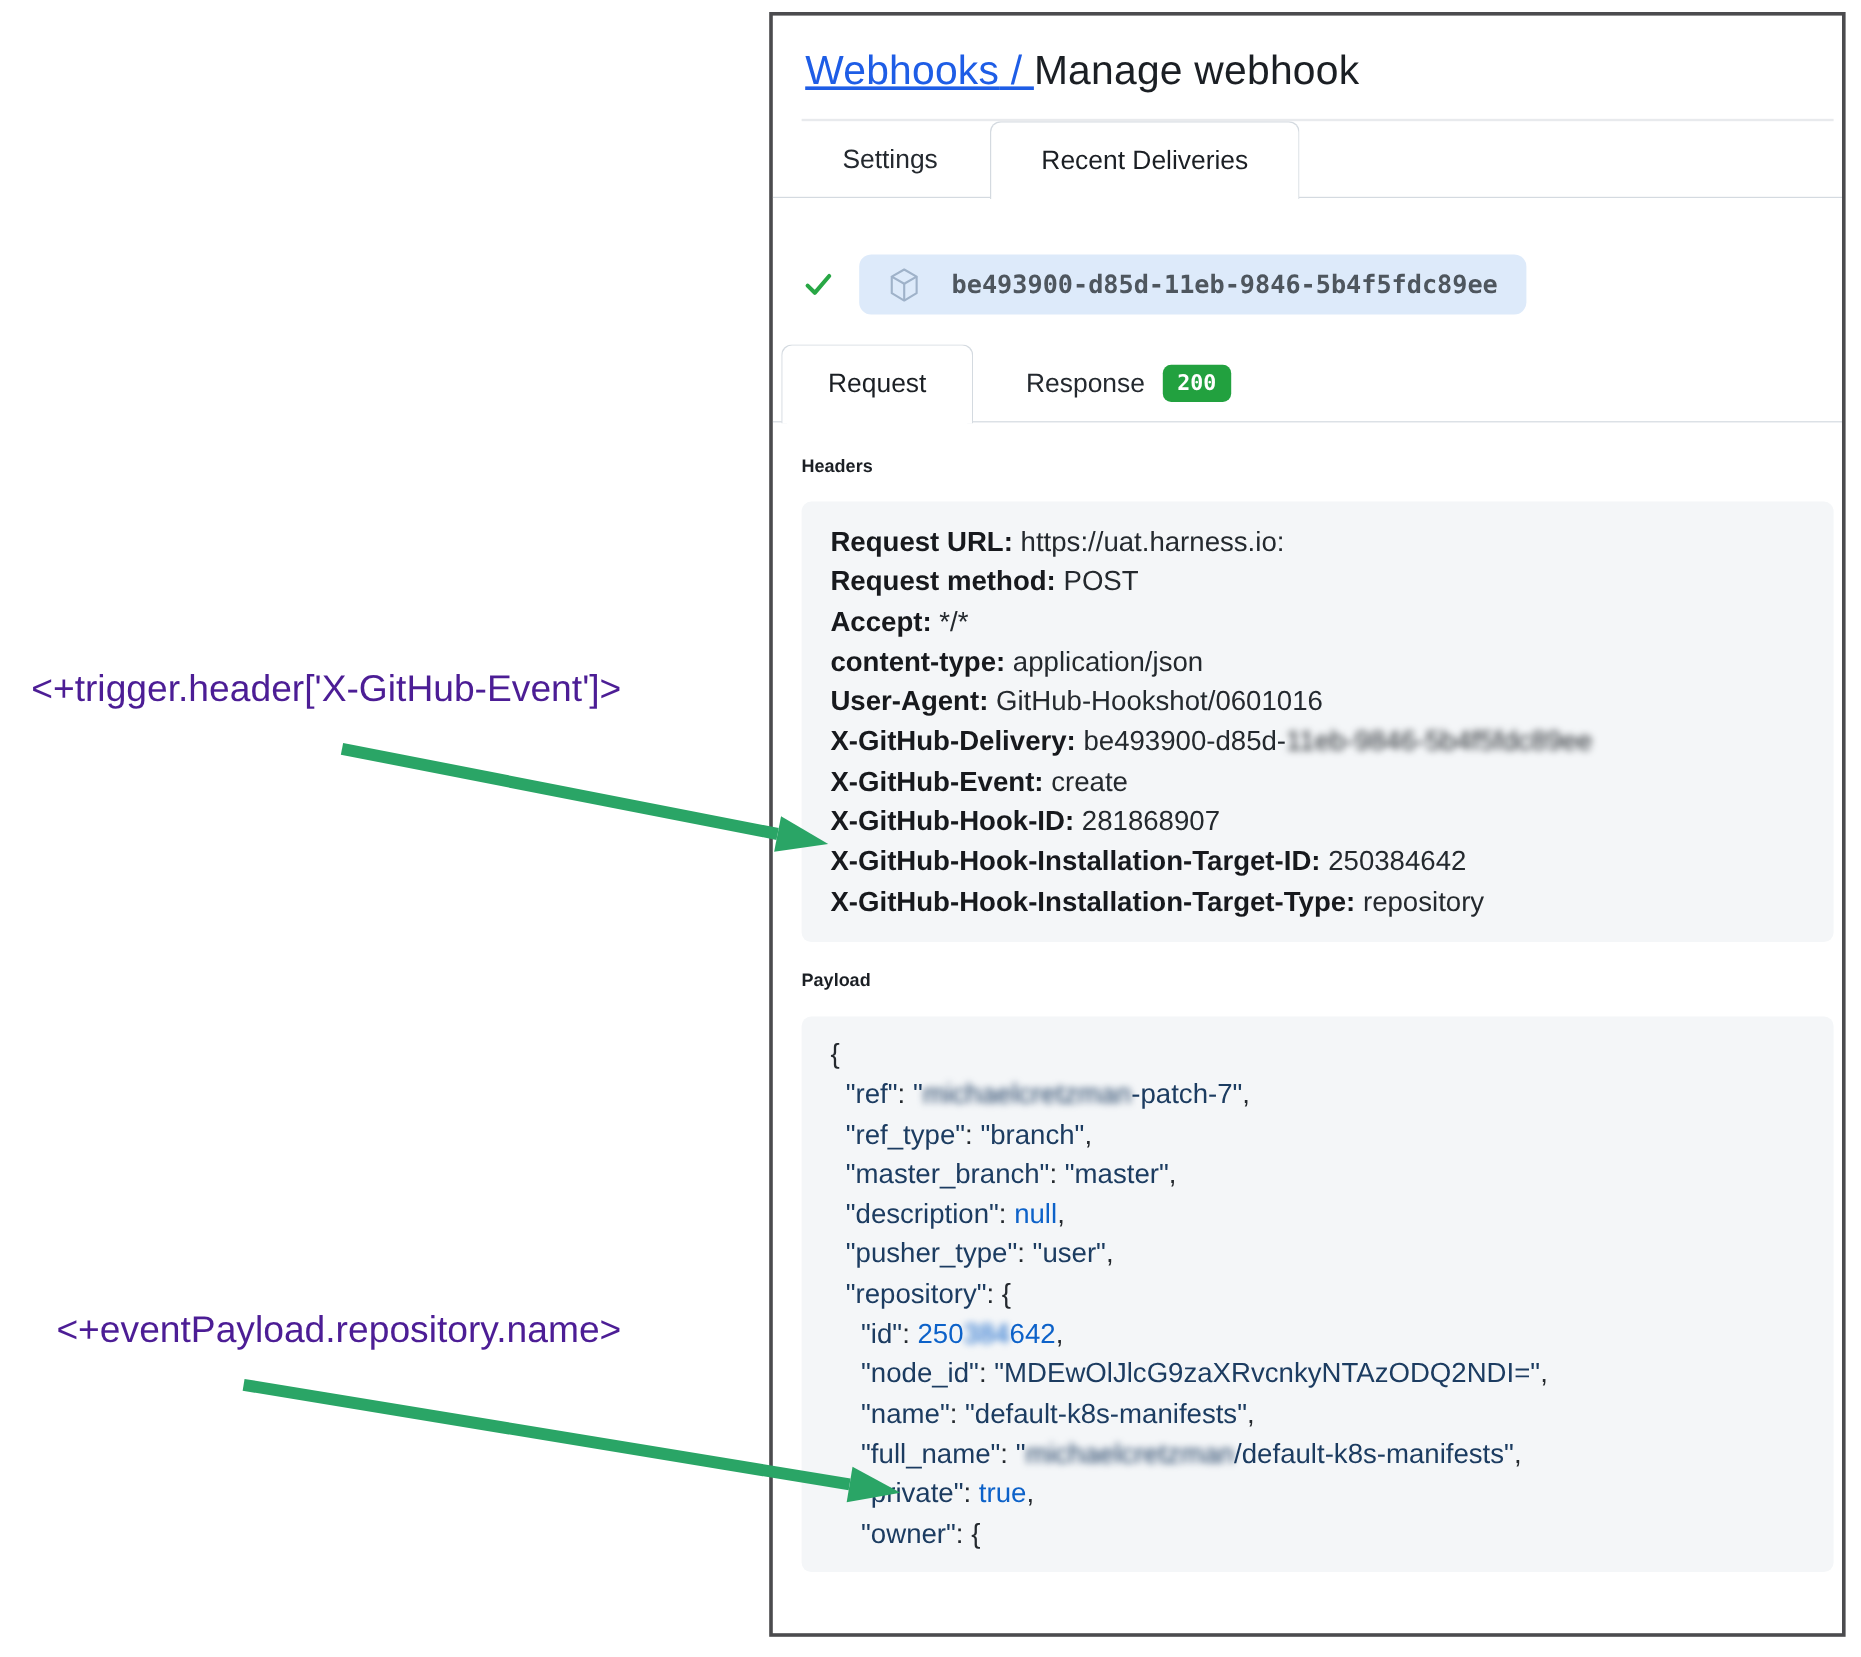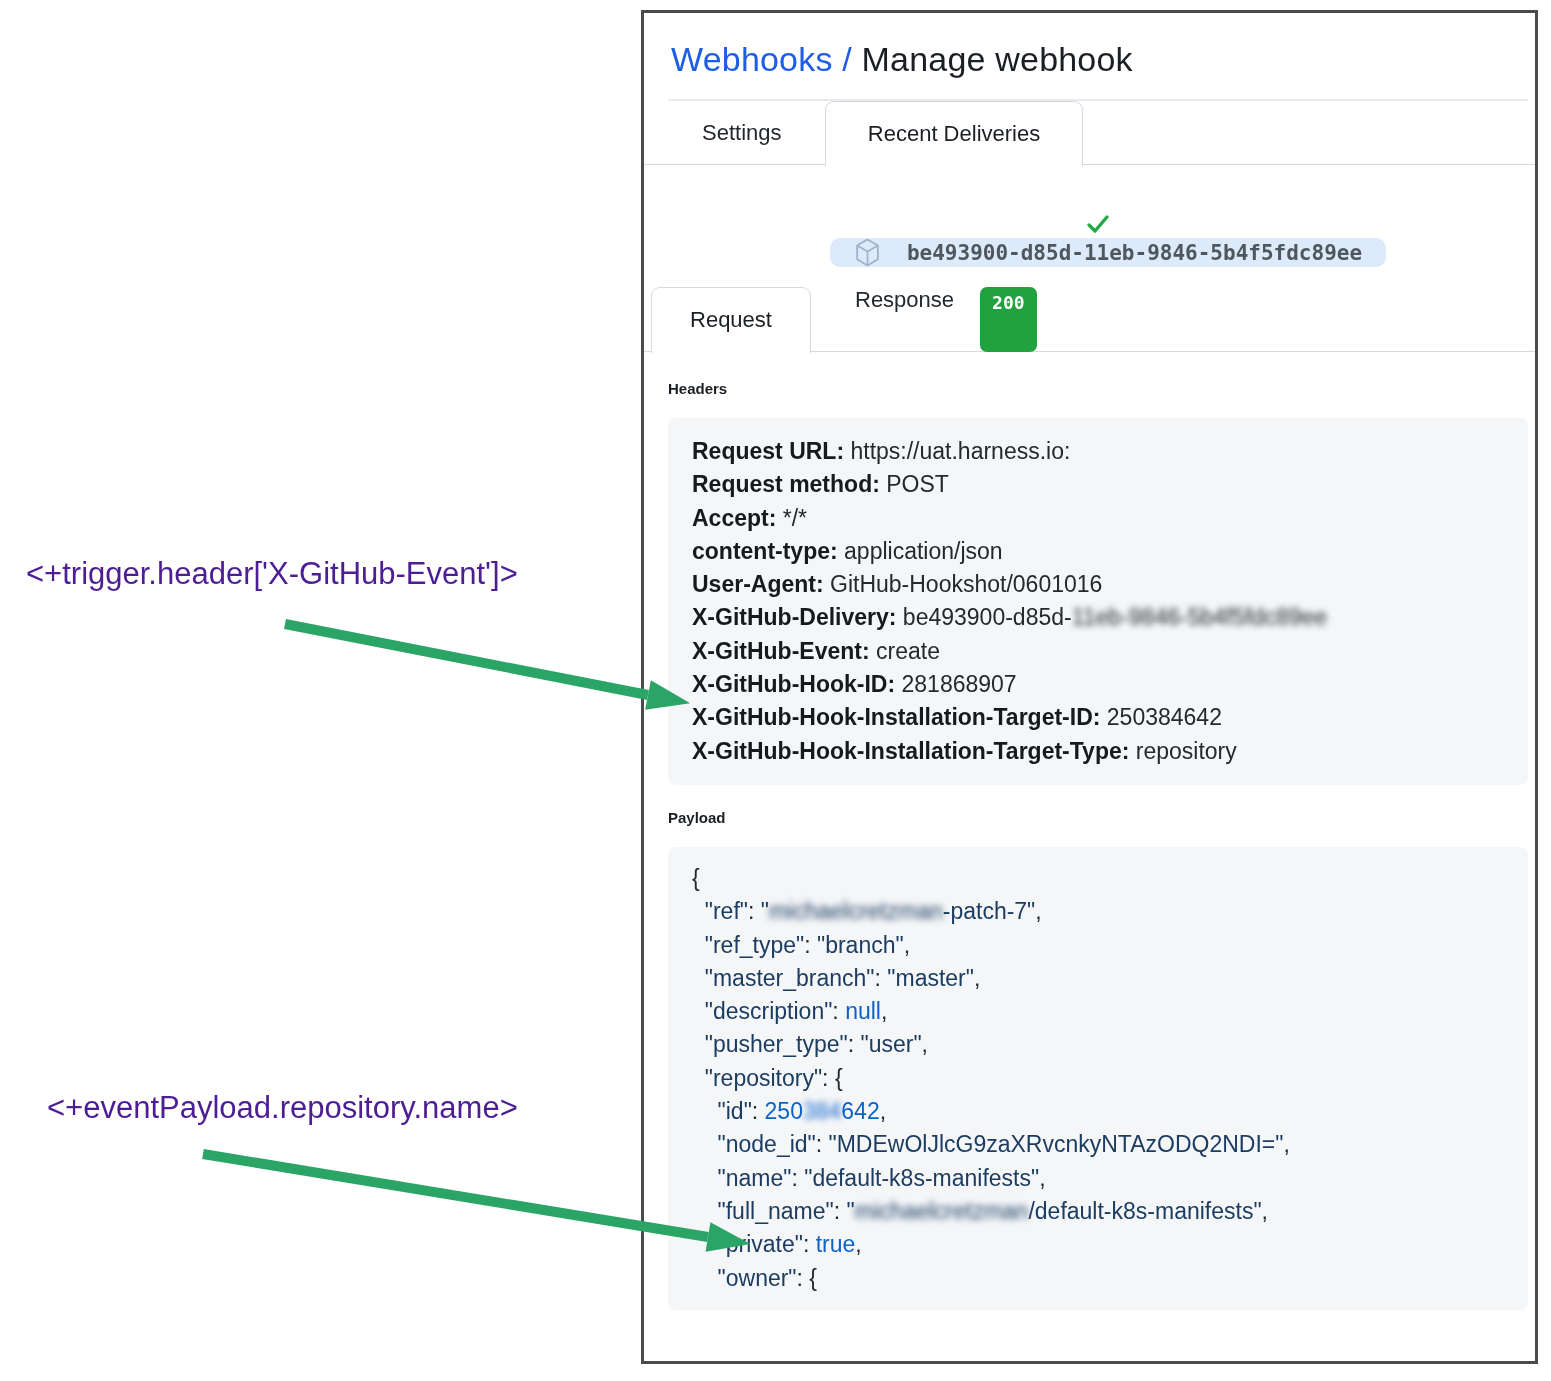--- a/index.html
+++ b/index.html
@@ -27,44 +27,44 @@
   .annotation-1{left:26px;top:556px;}
   .annotation-2{left:47px;top:1090px;text-align:center;}
   .arrow-overlay{position:absolute;left:0;top:0;width:1551px;height:1381px;pointer-events:none;z-index:6;}
 
   
   .shot{position:absolute;left:641px;top:10px;width:897px;height:1354px;background:#fff;
         border:3px solid var(--c-box-border);overflow:hidden;z-index:1;
         padding:0 7px 0 24px;}
 
   .page-title{margin:27px 0 0 3px;font-size:34px;font-weight:400;color:var(--c-text);letter-spacing:.2px;}
-  .page-title .crumb{color:var(--c-link);}
+  .page-title .crumb{color:var(--c-link);text-decoration:underline;}
   .divider{height:2px;background:#e8eaed;margin-top:20px;}
 
   .tabrow{position:relative;height:64px;border-bottom:1px solid var(--c-tab-border);
           margin-left:-24px;margin-right:-7px;}
   .tab-plain{display:inline-block;line-height:64px;font-size:22px;color:#24292f;}
   .tab-plain.settings{margin-left:58px;}
   .tab-active{position:absolute;top:0;height:65px;background:#fff;z-index:2;
               border:1px solid var(--c-tab-border);border-bottom:none;border-radius:9px 9px 0 0;
               text-align:center;line-height:64px;font-size:22px;color:var(--c-text);}
   .tab-recent{left:181px;width:258px;}
   .tab-request{left:7px;width:160px;}
 
-  .delivery-row{margin-top:45px;height:54px;display:flex;align-items:center;flex-direction:column;}
+  .delivery-row{margin-top:45px;height:54px;display:flex;align-items:center;}
   .check{width:28px;height:28px;margin-left:0;flex:none;}
   .pill{margin-left:20px;height:50px;border-radius:10px;background:var(--c-pill-bg);
         display:inline-flex;align-items:center;padding:0 24px;gap:26px;}
   .pill-icon{width:27px;height:29px;flex:none;}
   .pill-id{font-family:"DejaVu Sans Mono",monospace;font-size:21px;font-weight:600;color:var(--c-pill-text);}
 
   .subtabrow{position:relative;height:65px;border-bottom:1px solid var(--c-tab-border);
              margin-left:-24px;margin-right:-7px;margin-top:23px;}
   .tab-request{height:66px;}
-  .response-group{position:absolute;left:211px;top:0;height:65px;display:flex;gap:26px;
+  .response-group{position:absolute;left:211px;top:0;height:65px;display:flex;align-items:center;gap:15px;
                   font-size:22px;color:#24292f;}
   .badge{display:inline-block;background:var(--c-badge);color:#fff;border-radius:7px;
          font-family:"DejaVu Sans Mono",monospace;font-size:18px;font-weight:700;padding:5px 12px;line-height:1.2;}
 
   .section-h{margin-top:28px;font-size:15px;font-weight:700;color:var(--c-text);}
   .section-h.payload-h{margin-top:24px;}
 
   .code-block{background:var(--c-code-bg);border-radius:8px;margin-top:21px;
               font-family:Liberation Sans, sans-serif;font-size:23px;line-height:33.3px;
               padding:15px 10px 15px 24px;overflow:hidden;}

